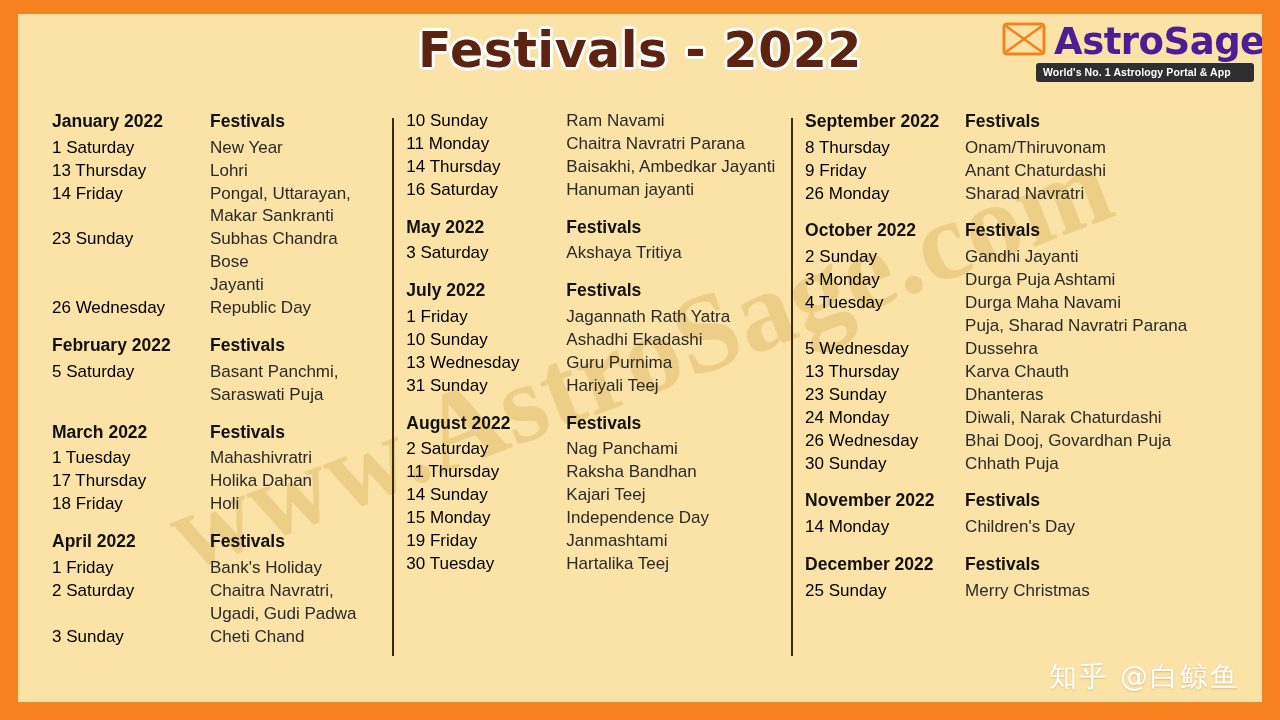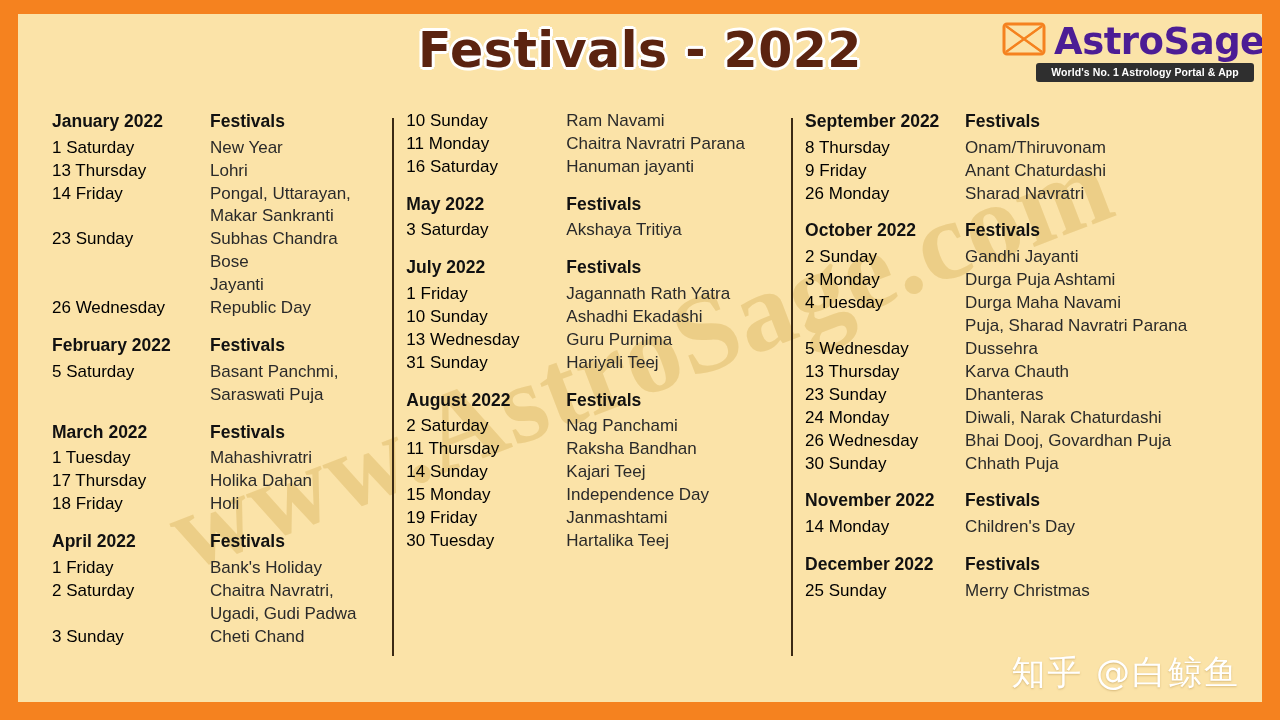--- a/index.html
+++ b/index.html
@@ -93,21 +93,20 @@
     letter-spacing: -.5px;
     font-family: "DejaVu Sans", sans-serif;
   }
   .logo-tag {
     margin-top: 3px;
     margin-left: 34px;
     background: #2F2F2F;
     color: #FFFFFF;
     font-size: 10.5px;
     font-weight: 700;
-    text-align: center;
     padding: 3px 7px 4px 7px;
     border-radius: 3px;
     letter-spacing: .1px;
     white-space: nowrap;
   }
 
   
   .columns {
     position: relative;
     z-index: 2;
@@ -168,21 +167,21 @@
   .col-1 .c-date { width: 158px; }
   .col-2 .c-date { width: 160px; }
   .col-3 .c-date { width: 160px; }
 
   
   .zhihu {
     position: absolute;
     right: 22px;
     bottom: 6px;
     z-index: 3;
-    font-size: 34px;
+    font-size: 28px;
     color: #FFFFFF;
     font-weight: 500;
     letter-spacing: 2px;
     font-family: "DejaVu Sans", sans-serif;
     text-shadow: 0 1px 2px rgba(150,110,40,.35);
   }
 </style>
 </head>
 <body>
 
@@ -292,20 +291,24 @@
           <div class="month-block">
             <div class="row">
               <div class="c-date">10 Sunday</div>
               <div class="c-fest">Ram Navami</div>
             </div>
             <div class="row">
               <div class="c-date">11 Monday</div>
               <div class="c-fest">Chaitra Navratri Parana</div>
             </div>
             <div class="row">
+              <div class="c-date">14 Thursday</div>
+              <div class="c-fest">Baisakhi, Ambedkar Jayanti</div>
+            </div>
+            <div class="row">
               <div class="c-date">16 Saturday</div>
               <div class="c-fest">Hanuman jayanti</div>
             </div>
           </div>
           <div class="month-block">
             <div class="row head-row">
               <div class="c-date">May 2022</div>
               <div class="c-fest">Festivals</div>
             </div>
             <div class="row">

